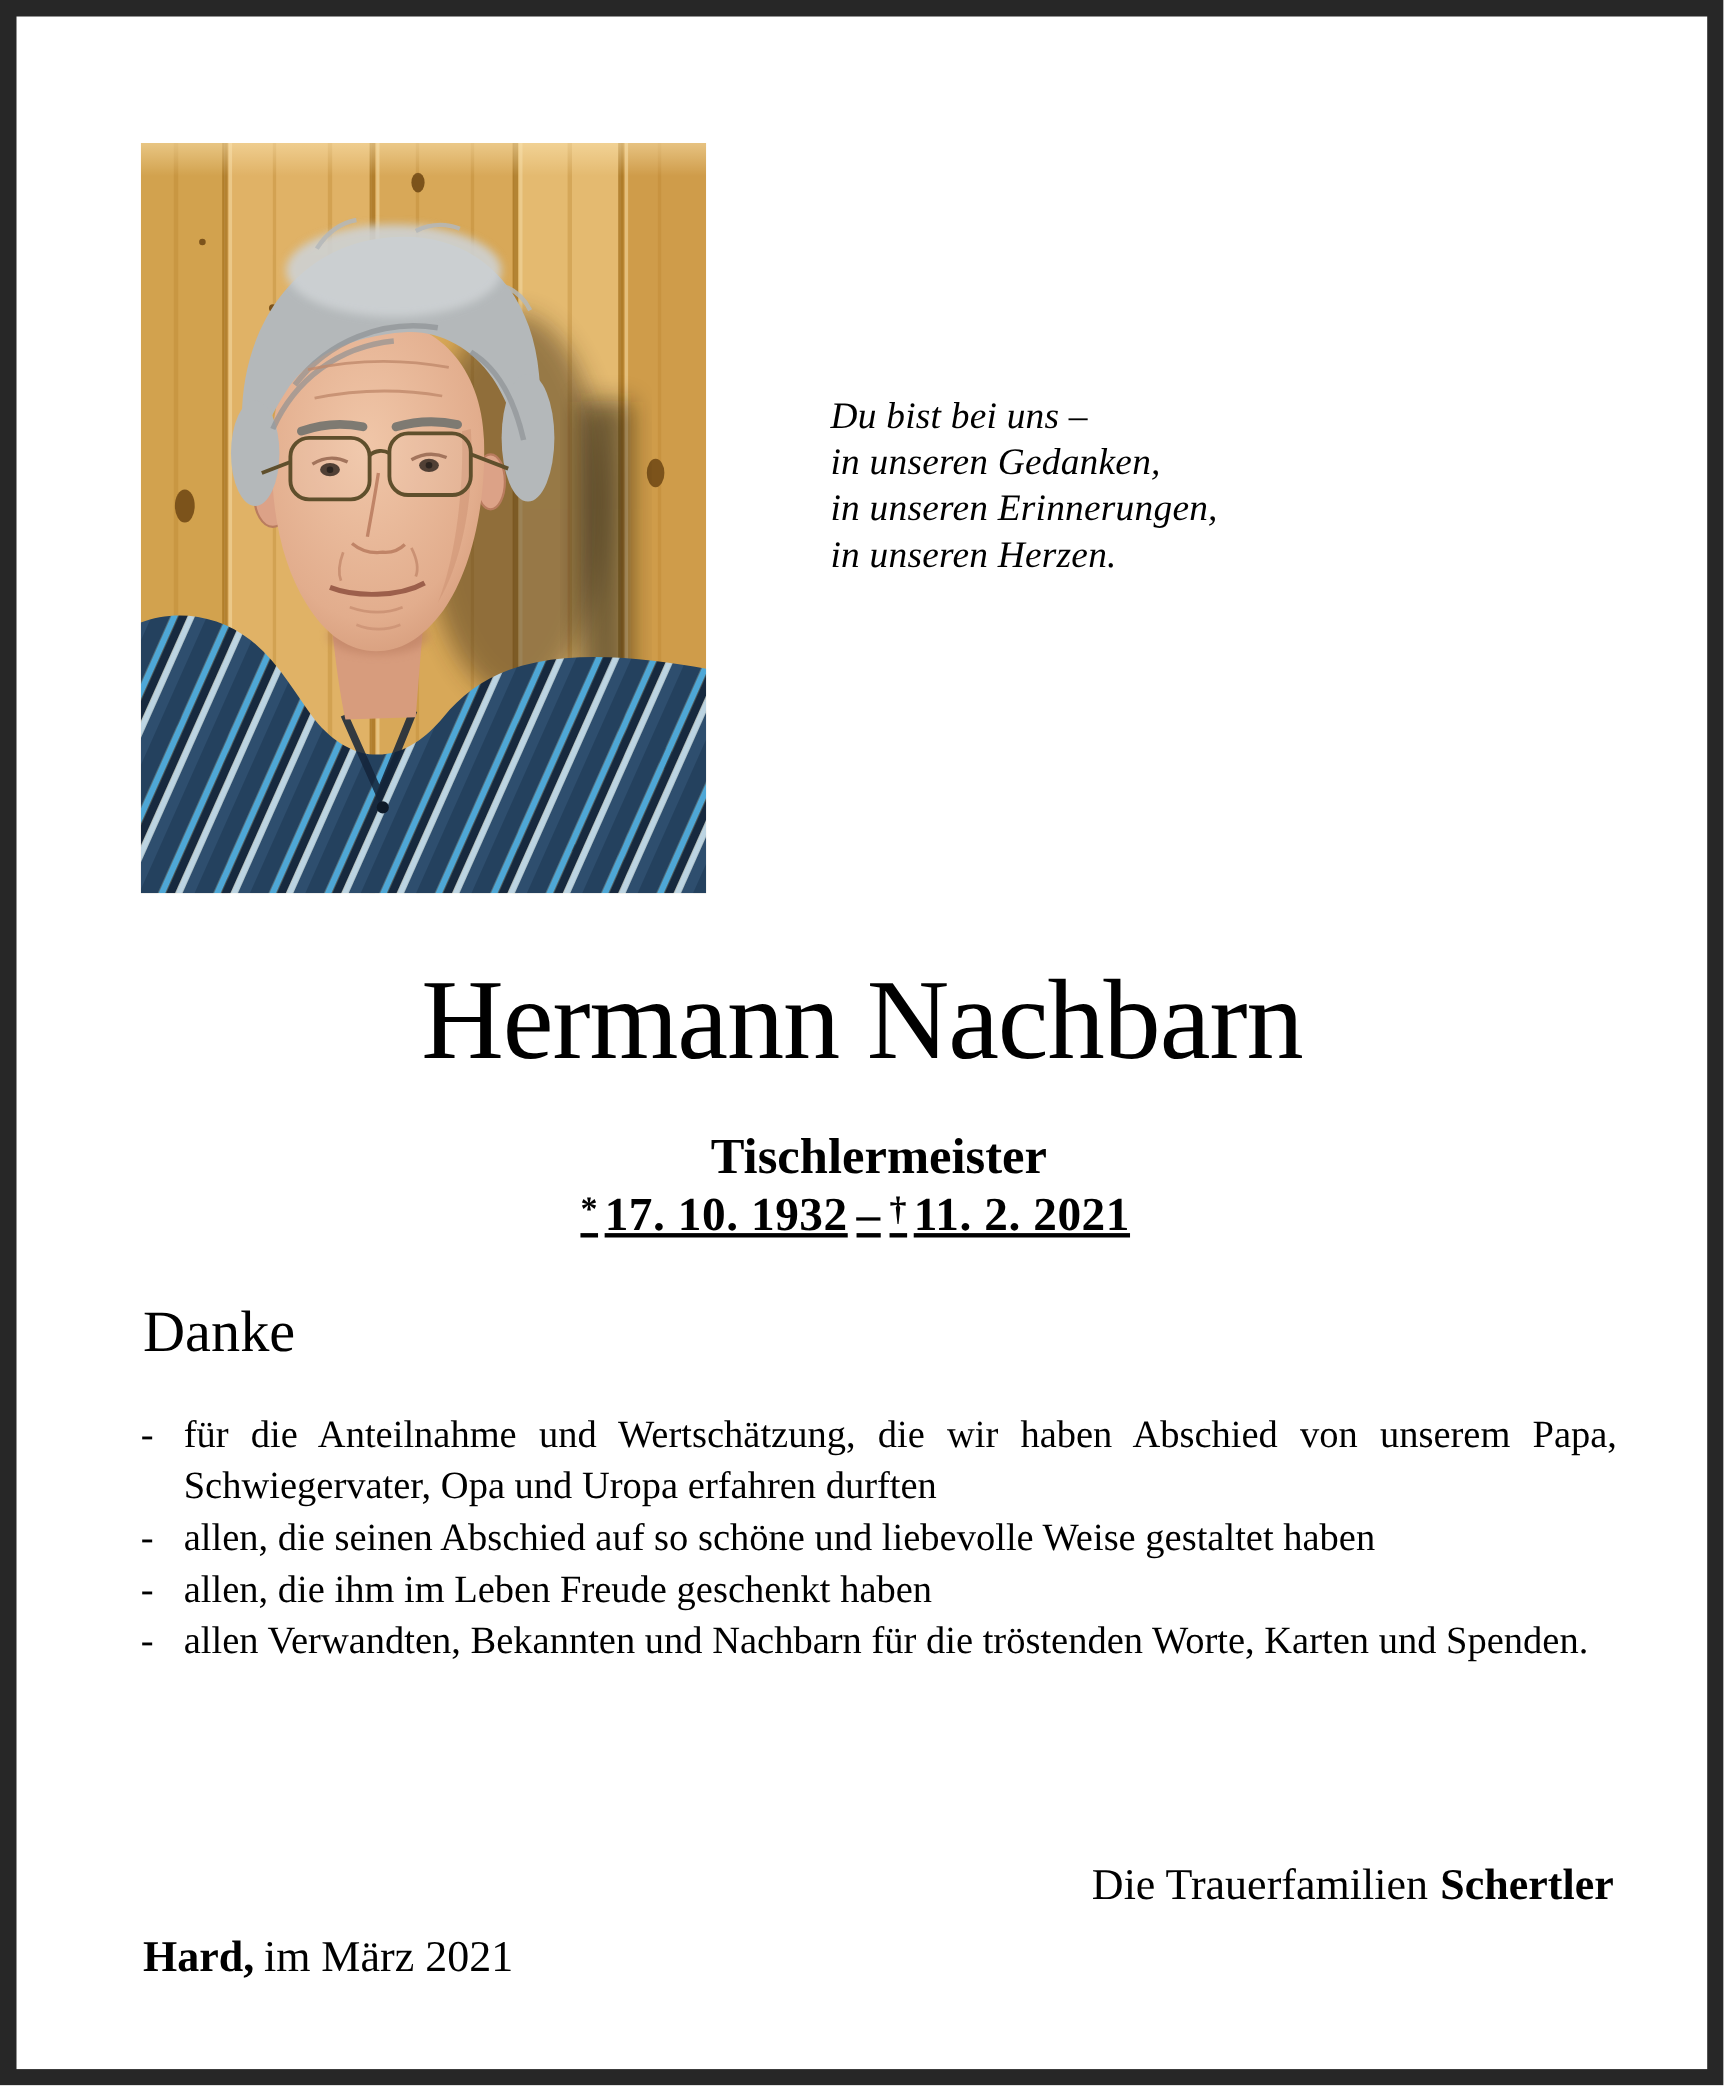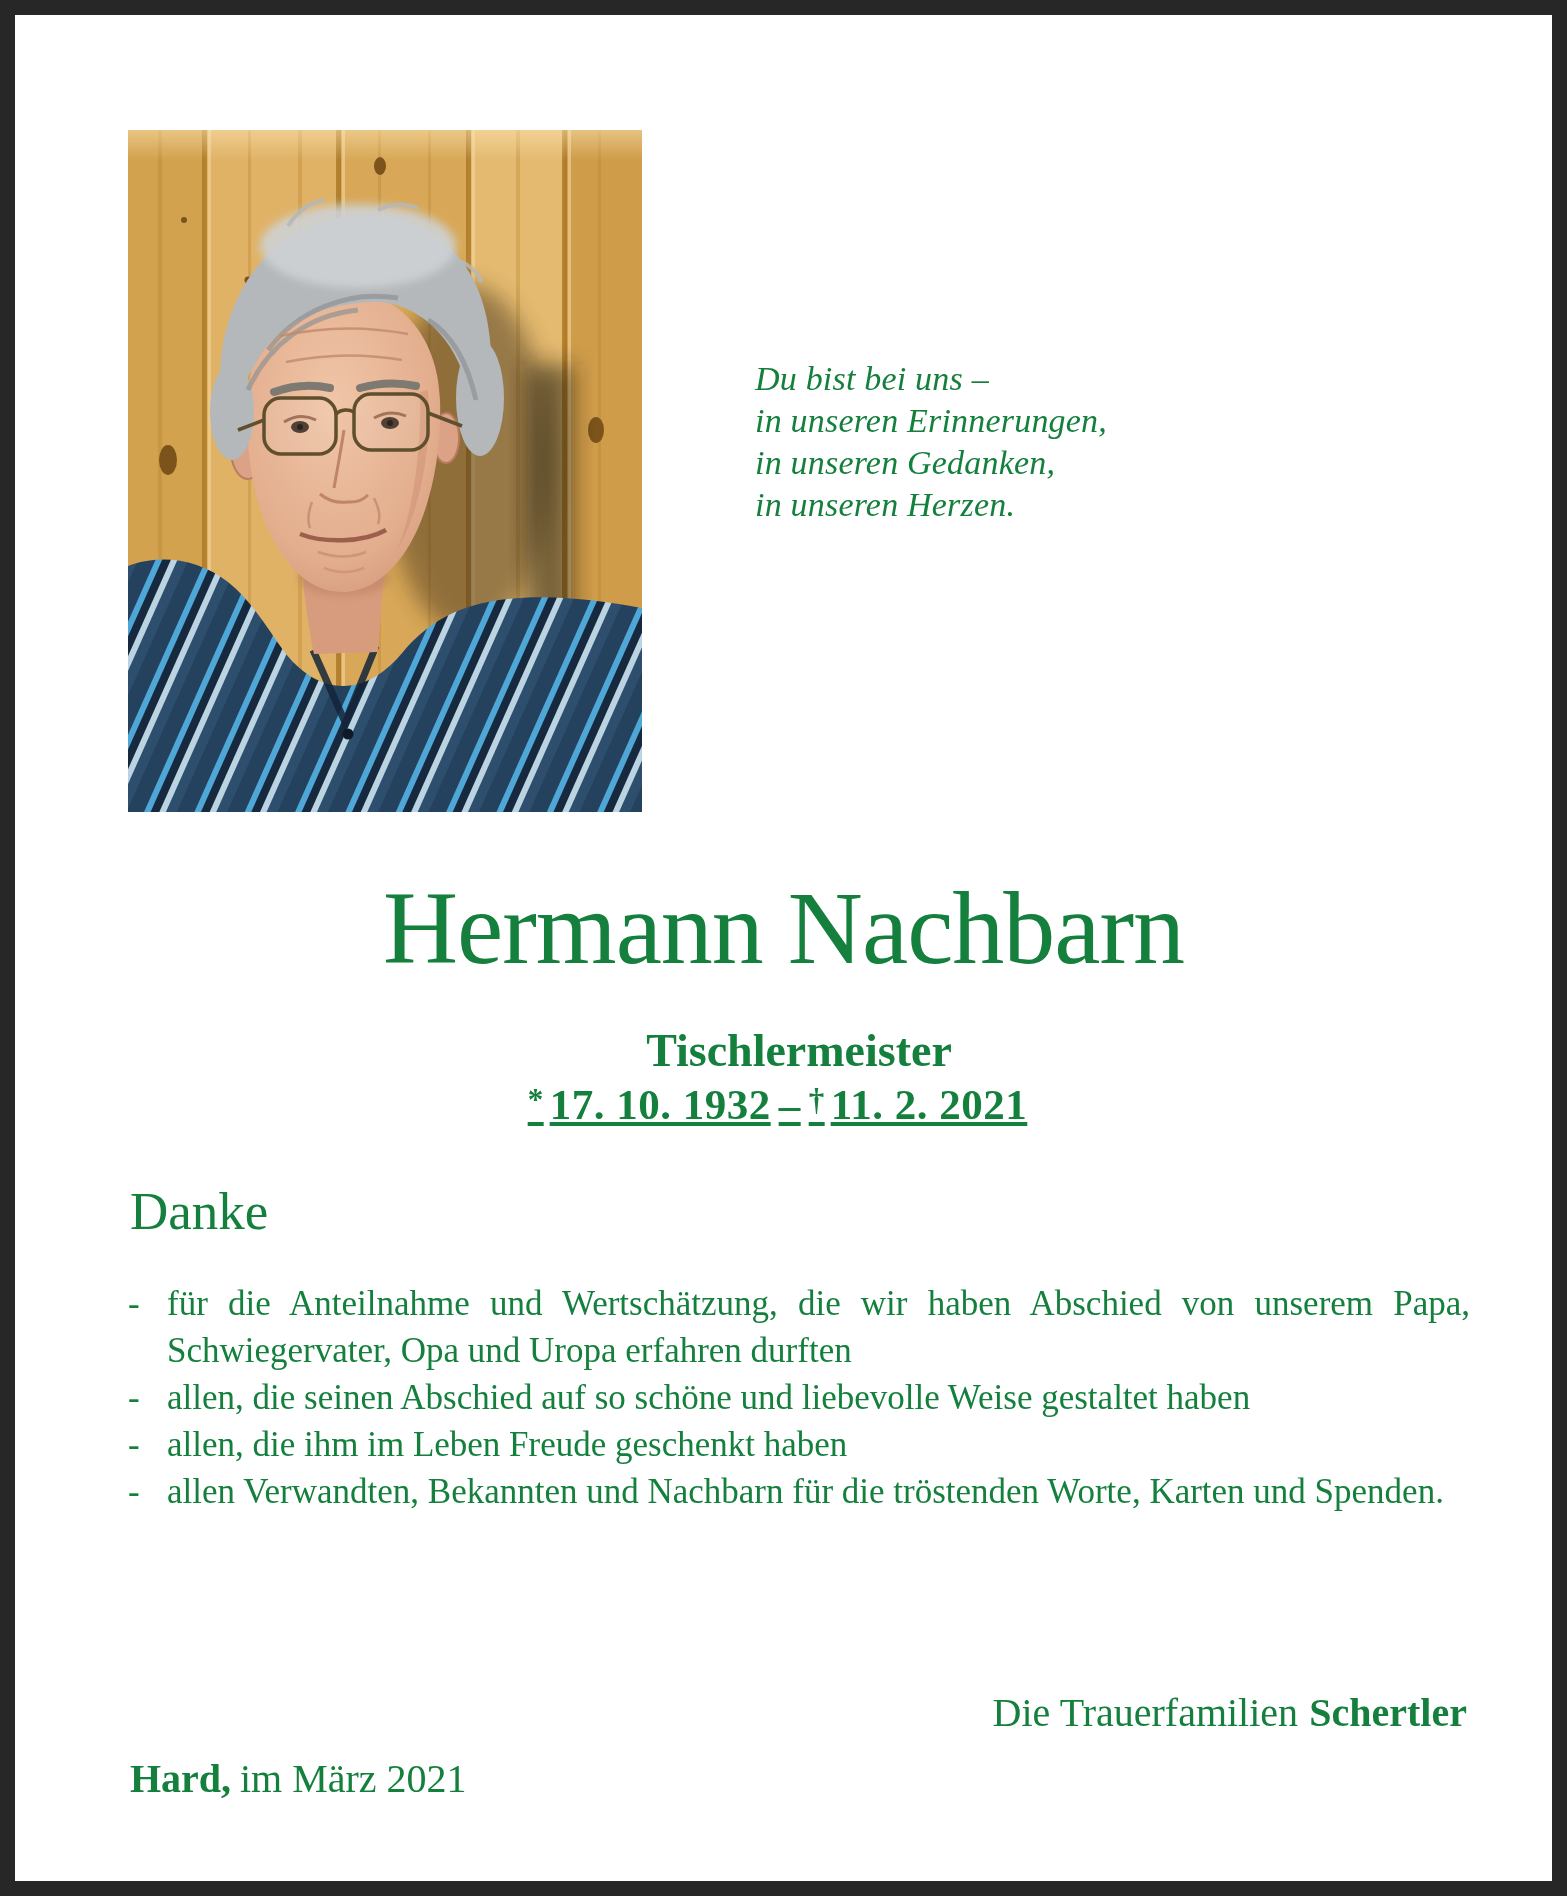--- a/index.html
+++ b/index.html
@@ -1,21 +1,21 @@
 <!DOCTYPE html>
 <html lang="de"><head>
 <meta charset="utf-8">
 <style>
   html,body{margin:0;padding:0;background:#ffffff;}
   .page{
     position:relative;
     width:1567px;height:1896px;
     background:#ffffff;
     font-family:"Liberation Serif", serif;
-    color:#15803d;
+    color:#000000;
     overflow:hidden;
   }
   .frame{
     position:absolute;inset:0;
     border:15px solid #272727;
     pointer-events:none;
   }
   .photo{
     position:absolute;left:128px;top:130px;width:514px;height:682px;
   }
@@ -218,22 +218,22 @@
         <rect x="226" y="264" width="74" height="56" rx="17"></rect>
         <path d="M208,284 C213,279 221,279 226,282" fill="none"></path>
         <path d="M136,290 L110,300" fill="none"></path>
         <path d="M300,283 L334,296" fill="none"></path>
       </g>
     </svg>
   </div>
 
   <div class="poem">
     <span class="poem-line">Du bist bei uns –</span>
+    <span class="poem-line">in unseren Gedanken,</span>
     <span class="poem-line">in unseren Erinnerungen,</span>
-    <span class="poem-line">in unseren Gedanken,</span>
     <span class="poem-line">in unseren Herzen.</span>
   </div>
 
   <h1 class="name">Hermann Nachbarn</h1>
   <div class="profession">Tischlermeister</div>
   <div class="dates">
     <span class="sym">*</span><span>17. 10. 1932</span><span class="sep">–</span><span class="sym">†</span><span>11. 2. 2021</span>
   </div>
 
   <h2 class="danke">Danke</h2>

